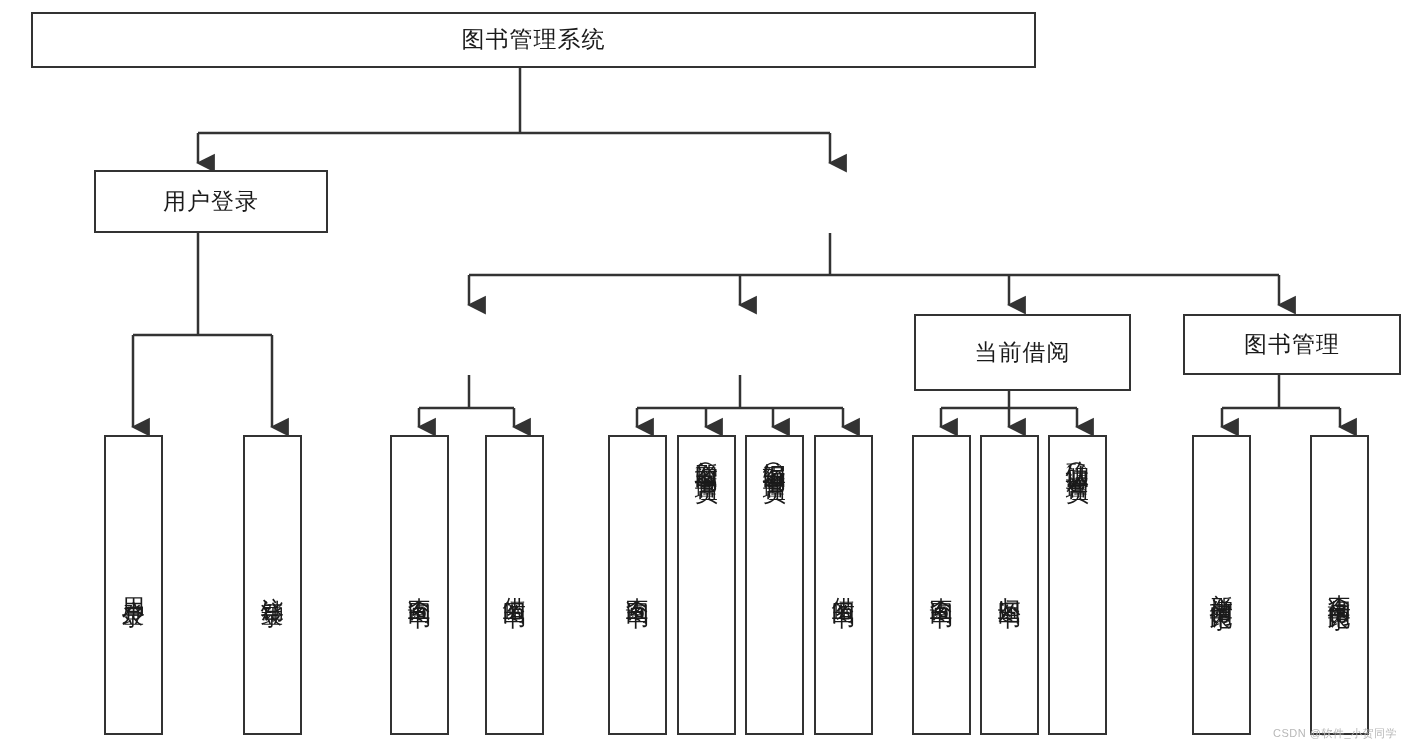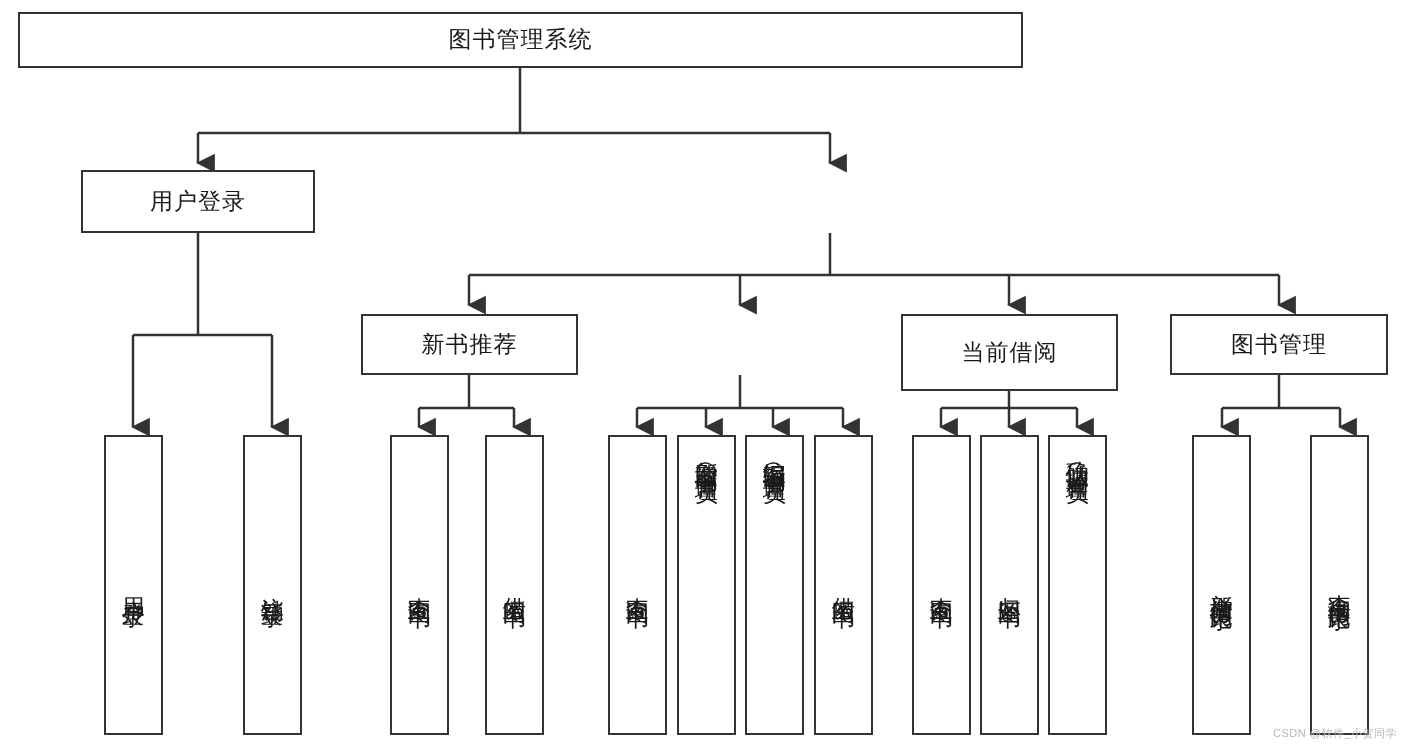--- a/index.html
+++ b/index.html
@@ -32,20 +32,21 @@
     background: #ffffff;
     display: flex;
     align-items: center;
     justify-content: center;
     color: #1a1a1a;
     letter-spacing: 1px;
   }
   .node.horizontal {
     font-size: 23px;
     line-height: 1.2;
+    margin-left: 13px;
   }
   .node.vertical {
     writing-mode: vertical-rl;
     text-orientation: upright;
     font-size: 23px;
     line-height: 1.15;
     letter-spacing: 3px;
     padding: 6px 0;
   }
   .node.vertical.top-aligned {
@@ -119,23 +120,20 @@
   </svg>
 
   <div class="node horizontal" style="left:18px; top:12px; width:1005px; height:56px;">
     <span>图书管理系统</span>
   </div>
 
   <div class="node horizontal" style="left:81px; top:170px; width:234px; height:63px;">
     <span>用户登录</span>
   </div>
 
-  <div class="node horizontal" style="left:361px; top:314px; width:217px; height:61px;">
-    <span>新书推荐</span>
-  </div>
   <div class="node horizontal" style="left:901px; top:314px; width:217px; height:77px;">
     <span>当前借阅</span>
   </div>
   <div class="node horizontal" style="left:1170px; top:314px; width:218px; height:61px;">
     <span>图书管理</span>
   </div>
 
   <div class="node vertical" style="left:104px; top:435px; width:59px; height:300px;">
     <span>用户登录</span>
   </div>

